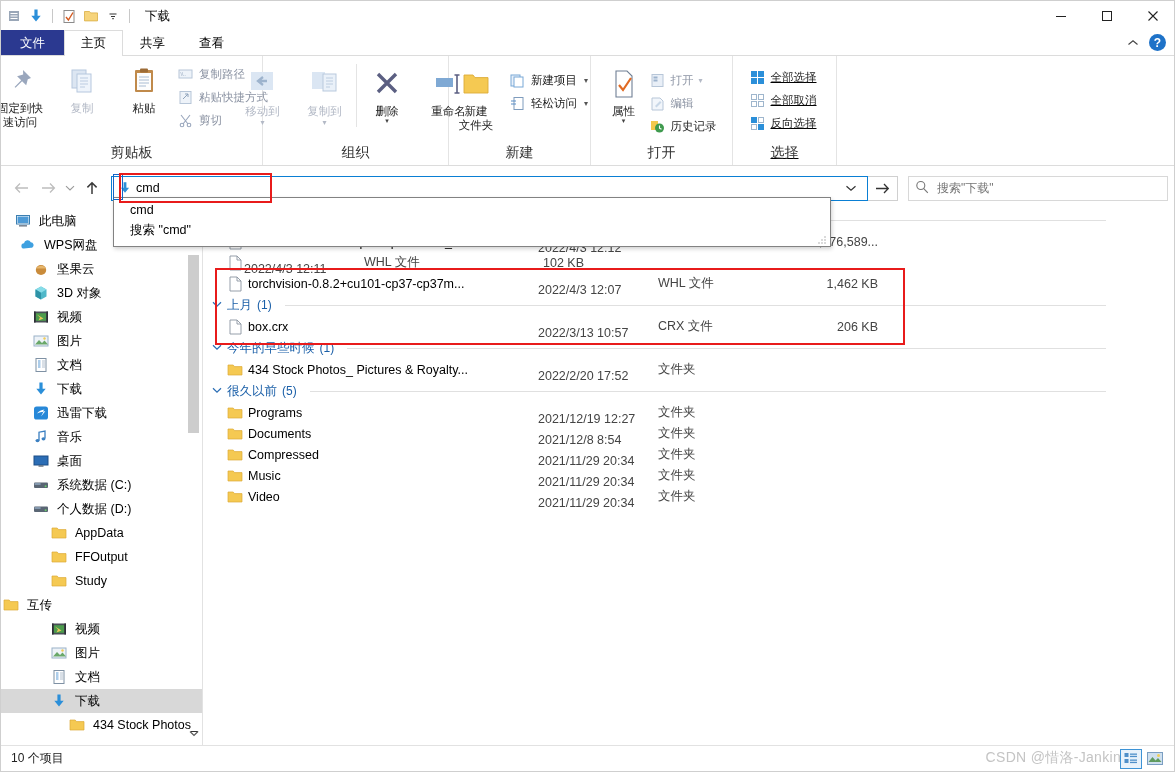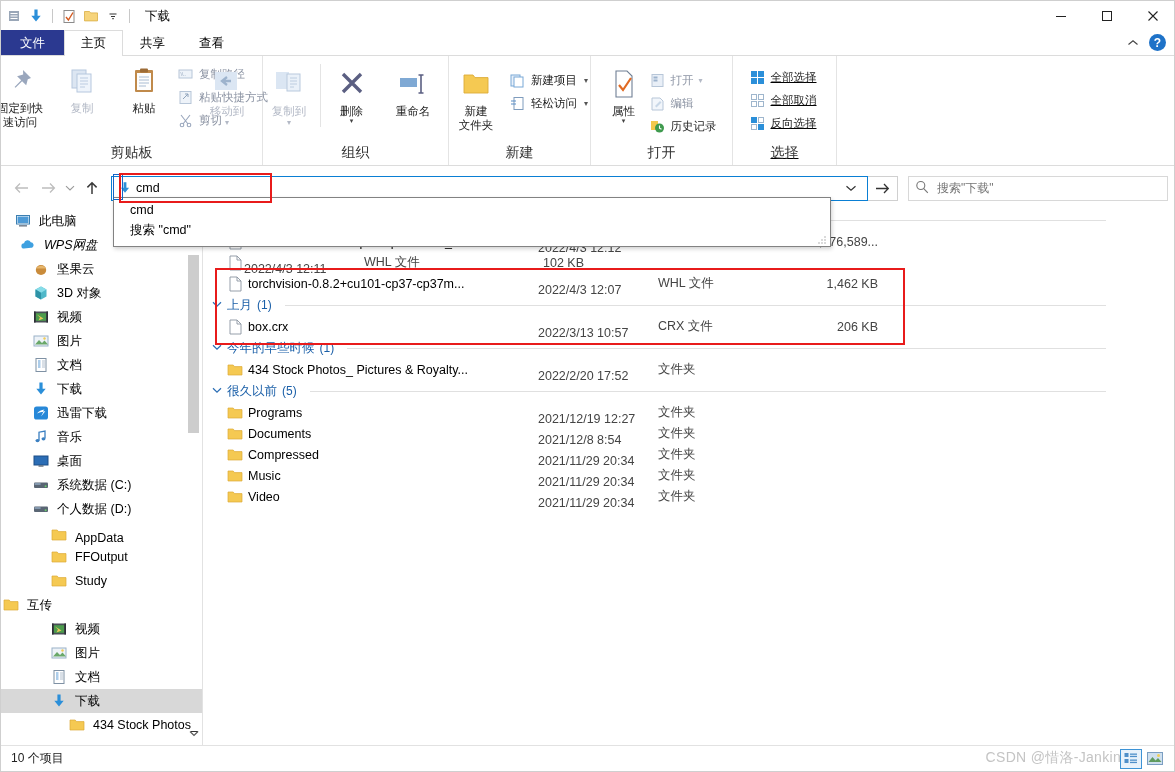--- a/index.html
+++ b/index.html
@@ -359,21 +359,21 @@
                   <circle cx="11" cy="12" r="1.8" fill="none" stroke="#9aa7bd" stroke-width="1.1"></circle>
                 </svg>
             </span>
             <span>剪切</span>
           </div>
         </div>
       </div>
       <div class="rgroup-label">剪贴板</div>
     </div>
 
-    <div class="rgroup" style="width:186px;align-items:flex-end;">
+    <div class="rgroup" style="width:186px;">
       <div class="rgroup-body" style="padding-top:8px;">
         <div class="big-btn dim">
           <span class="icon-lg">
             <svg width="32" height="30" viewBox="0 0 32 30">
                 <rect x="4" y="3" width="22" height="18" fill="#dbe6f3"></rect>
                 <path d="M20 12l-7 0M16 8l-5 4 5 4" stroke="#9db3cd" stroke-width="2.3" fill="none"></path>
               </svg>
           </span>
           <span class="lbl">移动到</span>
           <span class="caret-dim">▾</span>
@@ -595,21 +595,21 @@
         <div class="nav-item" style="padding-left: 12px;">
           <span class="nav-ico">
             <svg width="16" height="16" viewBox="0 0 16 16">
               <rect x="1.5" y="2.5" width="13" height="8.5" fill="#fff" stroke="#3c7fb1"></rect>
               <rect x="2.5" y="3.5" width="11" height="6.5" fill="#4e9ad6"></rect>
               <rect x="4" y="12" width="8" height="1.6" fill="#7d8896"></rect>
             </svg>
           </span>
           <span class="nav-lbl">此电脑</span>
         </div>
-        <div class="nav-item" style="padding-left: 17px; font-style: italic;">
+        <div class="nav-item" style="padding-left: 17px;">
           <span class="nav-ico">
             <svg width="16" height="16" viewBox="0 0 16 16">
               <path d="M4 11.5a2.6 2.6 0 010-5.2 3.6 3.6 0 016.8-1 2.8 2.8 0 011.6 5.1 2.5 2.5 0 01-1.4.4z" fill="#3ea0e0"></path>
             </svg>
           </span>
           <span class="nav-lbl">WPS网盘</span>
         </div>
         <div class="nav-item" style="padding-left: 30px;">
           <span class="nav-ico">
             <svg width="16" height="16" viewBox="0 0 16 16">
@@ -710,21 +710,21 @@
         <div class="nav-item" style="padding-left: 30px;">
           <span class="nav-ico">
             <svg width="16" height="16" viewBox="0 0 16 16">
               <rect x="1" y="5.5" width="14" height="5.5" rx="1" fill="#5a6674"></rect>
               <rect x="1.6" y="6.2" width="6" height="1.6" fill="#8ea3bb"></rect>
               <circle cx="12.6" cy="9.2" r="1" fill="#6ad06a"></circle>
             </svg>
           </span>
           <span class="nav-lbl">个人数据 (D:)</span>
         </div>
-        <div class="nav-item" style="padding-left: 48px; align-items: flex-end;">
+        <div class="nav-item" style="padding-left: 48px;">
           <span class="nav-ico">
             <svg width="16" height="14" viewBox="0 0 16 14">
               <path d="M1 2h5.2l1.3 1.6H15V12H1z" fill="#f5c952" stroke="#dcab38" stroke-width="0.7"></path>
             </svg>
           </span>
           <span class="nav-lbl">AppData</span>
         </div>
         <div class="nav-item" style="padding-left: 48px;">
           <span class="nav-ico">
             <svg width="16" height="14" viewBox="0 0 16 14">

